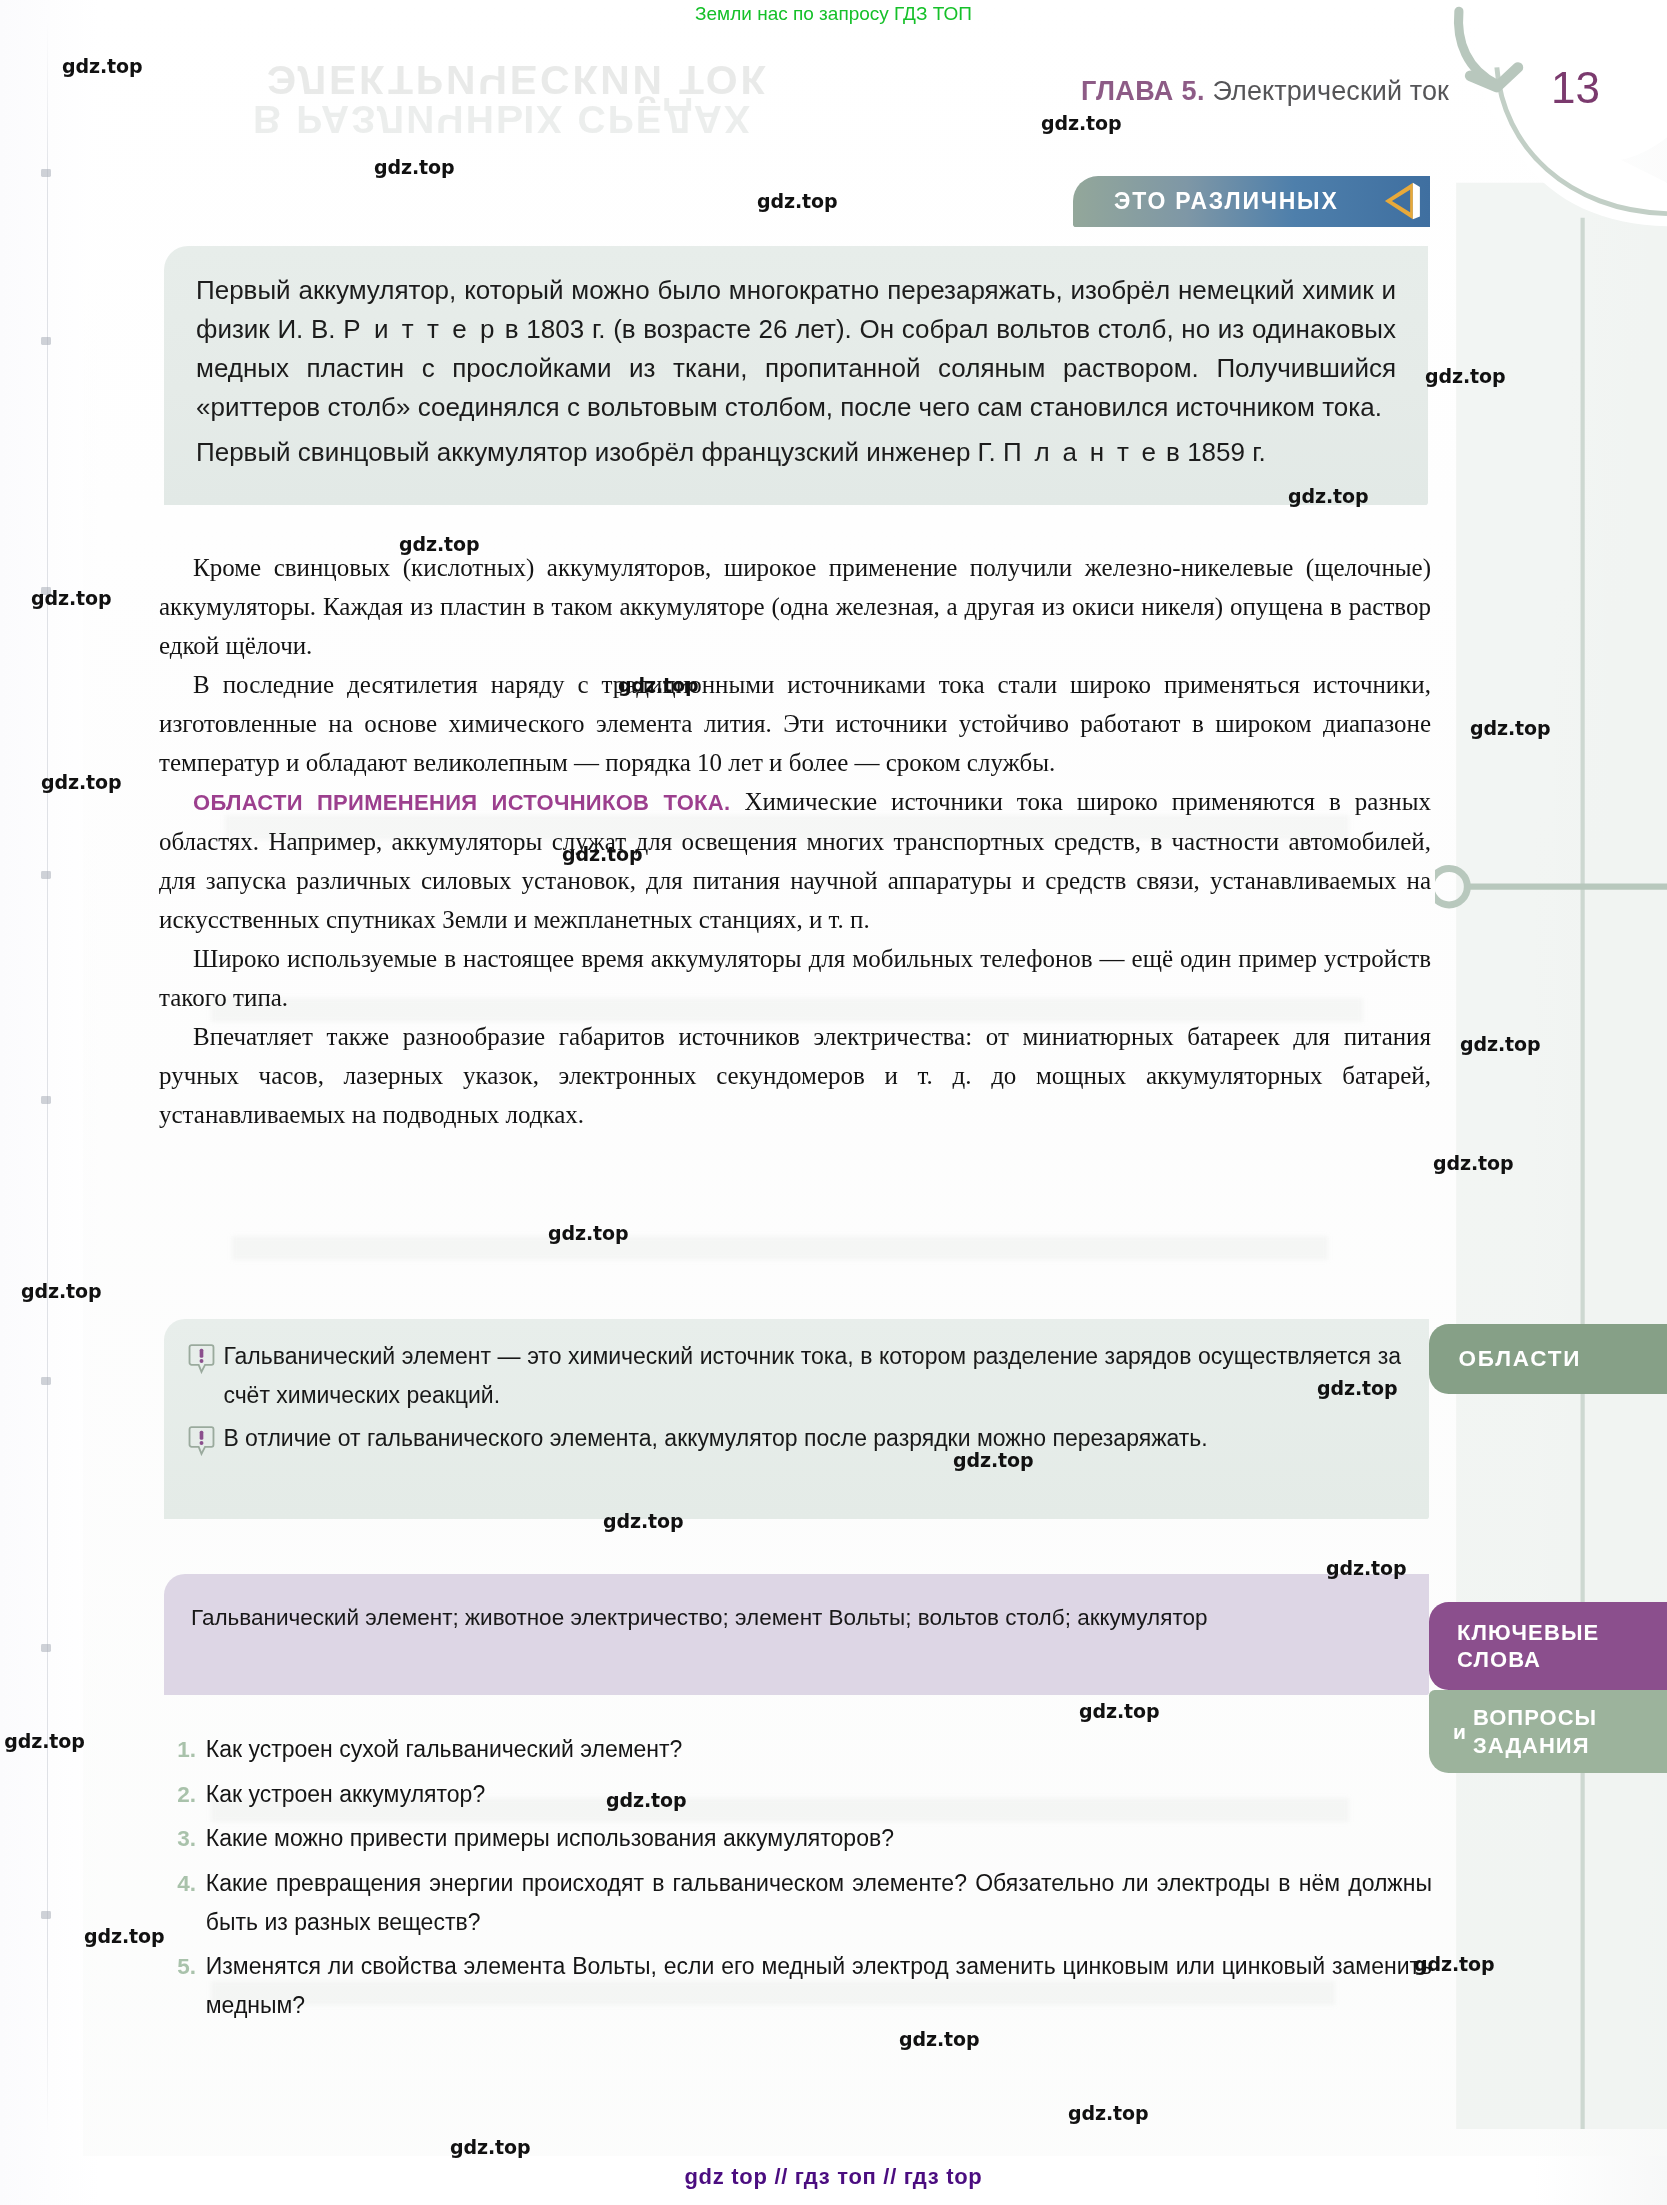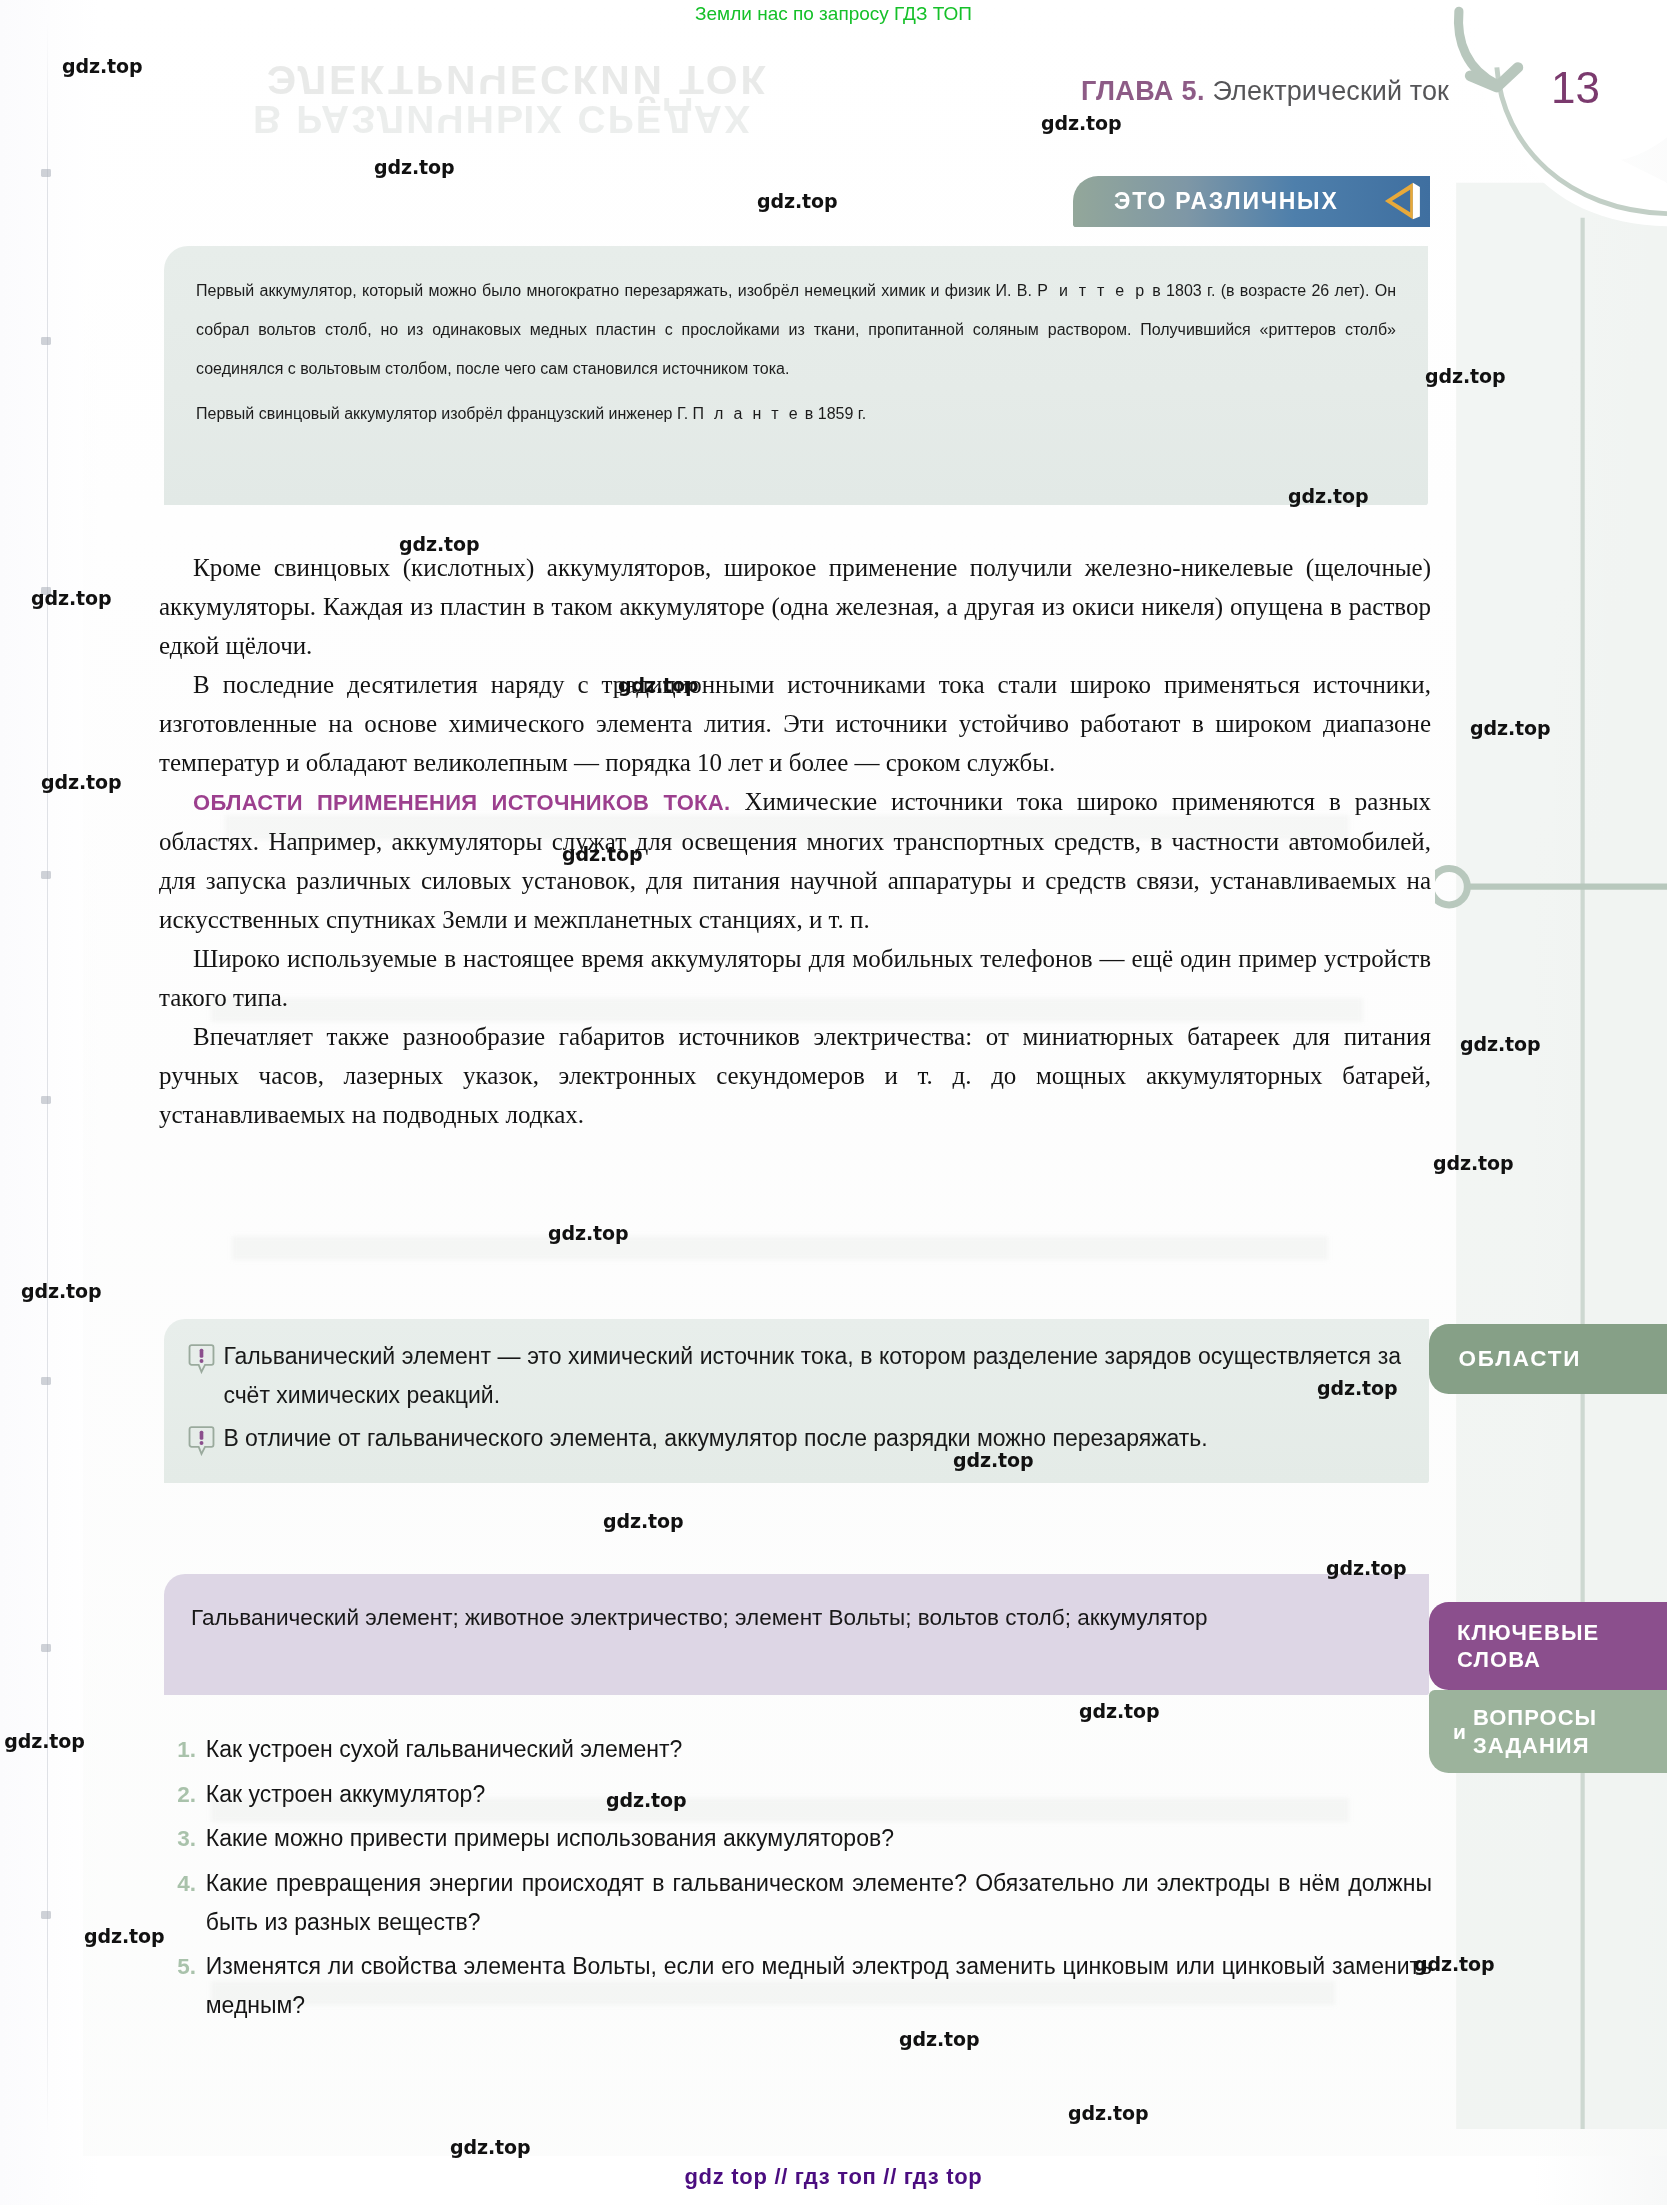--- a/index.html
+++ b/index.html
@@ -188,21 +188,21 @@
     border-top-left-radius: 24px;
     border-bottom-right-radius: 2.8px;
     box-sizing: border-box;
   }
   .info-box .inner {
     padding: 25px 32px 0 32px;
   }
   .info-box p {
     margin: 0;
     font-family: "Liberation Sans", "DejaVu Sans", sans-serif;
-    font-size: 16px;
+    font-size: 26px;
     line-height: 39px;
     color: #1c1c1c;
     text-align: justify;
     text-align-last: left;
     hyphens: manual;
   }
   .info-box p.second {
     margin-top: 5.6px;
     text-align: left;
   }
@@ -228,21 +228,21 @@
     font-size: 22px;
     font-weight: 700;
     color: #9c3f8e;
     letter-spacing: 0.3px;
   }
 
   
   .conclusions-box {
     position: absolute;
     left: 164px; top: 1319px;
-    width: 1265px; height: 164px;
+    width: 1265px; height: 200px;
     background: linear-gradient(180deg, #e8eeeb 0%, #e4ebe7 100%);
     border-top-left-radius: 21px;
     border-bottom-right-radius: 2.8px;
     box-sizing: border-box;
     padding: 18px 28px 10px 24px;
   }
   .concl-item {
     display: flex;
     align-items: flex-start;
     margin-bottom: 4.2px;

